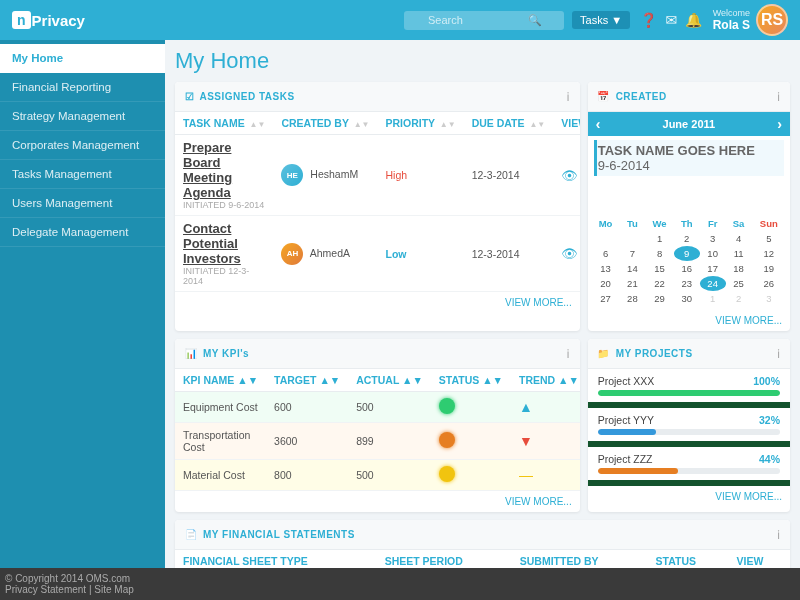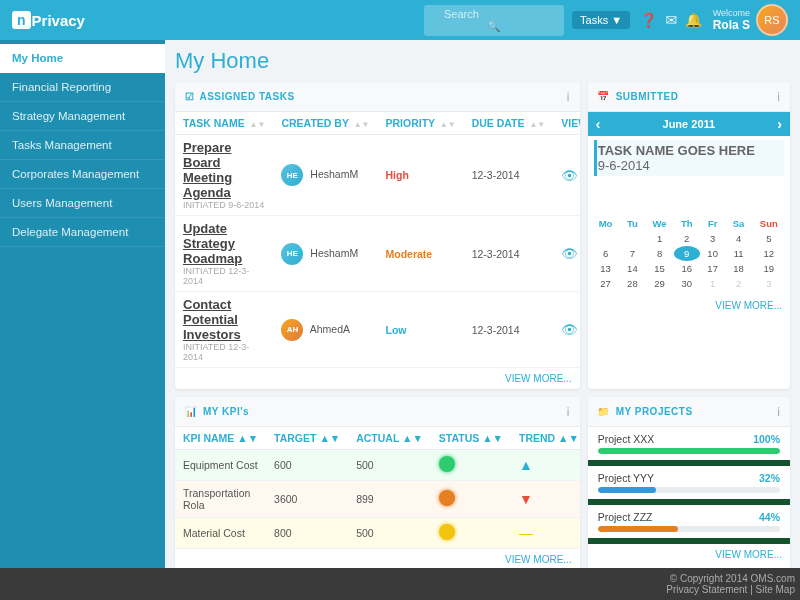--- a/index.html
+++ b/index.html
@@ -30,22 +30,21 @@
       display: flex;
       align-items: center;
     }
     .search-bar {
       display: flex;
       align-items: center;
       background: rgba(255,255,255,0.25);
       border-radius: 3px;
       padding: 3px 24px;
       margin-right: 8px;
-      width: 140px;
-      flex-direction: column;
+      width: 160px;
     }
     .search-bar input {
       background: transparent;
       border: none;
       outline: none;
       color: #fff;
       font-size: 11px;
       width: 100px;
     }
     .search-bar input::placeholder { color: rgba(255,255,255,0.7); }
@@ -79,23 +78,23 @@
     }
     .avatar {
       width: 32px;
       height: 32px;
       border-radius: 50%;
       background: linear-gradient(135deg, #f5a623, #e8875a);
       border: 2px solid rgba(255,255,255,0.5);
       display: flex;
       align-items: center;
       justify-content: center;
-      font-size: 11px;
-      color: #fff;
-      font-weight: normal;
+      font-size: 16px;
+      color: #fff;
+      font-weight: bold;
     }
     
     #main-container {
       display: flex;
       flex: 1;
       overflow: hidden;
     }
     
     #sidebar {
       width: 165px;
@@ -183,21 +182,21 @@
     .task-initiated { color: #aaa; font-size: 9px; }
     .mini-avatar {
       width: 22px; height: 22px; border-radius: 50%;
       background: linear-gradient(135deg, #f5a623, #e07a3a);
       display: inline-flex; align-items: center; justify-content: center;
       color: #fff; font-size: 8px; font-weight: bold;
       margin-right: 4px;
       vertical-align: middle;
     }
     .mini-avatar.blue { background: linear-gradient(135deg, #5bc0de, #2eafd4); }
-    .priority-high { color: #e74c3c; font-weight: 700; }
+    .priority-high { color: #e74c3c; font-weight: 400; }
     .priority-mod { color: #e67e22; font-weight: 600; }
     .priority-low { color: #2eafd4; font-weight: 600; }
     .eye-icon { color: #2eafd4; cursor: pointer; font-size: 13px; }
     .view-more {
       text-align: right;
       padding: 5px 8px;
       font-size: 10px;
       color: #2eafd4;
       cursor: pointer;
     }
@@ -260,21 +259,21 @@
     
     .fin-table { width: 100%; border-collapse: collapse; font-size: 10.5px; }
     .fin-table th {
       color: #2eafd4; font-weight: 600; padding: 5px 8px;
       text-align: left; border-bottom: 1px solid #e8ecef; white-space: nowrap;
     }
     
     #footer {
       background: #3a3a3a;
       color: #aaa;
-      text-align: right;
+      text-align: left;
       font-size: 10px;
       padding: 5px;
       flex-shrink: 0;
     }
     #footer a { color: #aaa; text-decoration: none; }
   </style>
 </head>
 <body>
 
 <div id="topnav">
@@ -303,22 +302,22 @@
     <div class="avatar">RS</div>
   </div>
 </div>
 
 <div id="main-container">
 
   <div id="sidebar">
     <div class="sidebar-item active">My Home</div>
     <div class="sidebar-item">Financial Reporting</div>
     <div class="sidebar-item">Strategy Management</div>
+    <div class="sidebar-item">Corporates Management</div>
     <div class="sidebar-item">Tasks Management</div>
-    <div class="sidebar-item">Corporates Management</div>
     <div class="sidebar-item">Users Management</div>
     <div class="sidebar-item">Delegate Management</div>
   </div>
 
   <div id="content">
     <div class="page-title">My Home</div>
 
     <div class="two-col">
 
       <div class="panel" style="flex:2;">
@@ -348,54 +347,41 @@
     <td>
       <span class="mini-avatar blue">HE</span>
       HeshamM
     </td>
     <td><span class="priority-high">High</span></td>
     <td>12-3-2014</td>
     <td><span class="eye-icon">👁</span></td>
   </tr>
               <tr>
     <td>
-      <div class="task-name">Update Strategy Roadmap</div>
-      <div class="task-initiated">INITIATED 12-3-2014</div>
-    </td>
-    <td>
-      <span class="mini-avatar blue">HE</span>
-      HeshamM
-    </td>
-    <td><span class="priority-mod">Moderate</span></td>
-    <td>12-3-2014</td>
-    <td><span class="eye-icon">👁</span></td>
-  </tr>
-              <tr>
-    <td>
       <div class="task-name">Contact Potential Investors</div>
       <div class="task-initiated">INITIATED 12-3-2014</div>
     </td>
     <td>
       <span class="mini-avatar ">AH</span>
       AhmedA
     </td>
     <td><span class="priority-low">Low</span></td>
     <td>12-3-2014</td>
     <td><span class="eye-icon">👁</span></td>
   </tr>
             </tbody>
         </table>
         <div class="view-more">VIEW MORE...</div>
       </div>
 
       <div class="panel calendar-panel" style="min-width:190px;flex:1;">
         <div class="panel-header">
           <div class="panel-header-title">
             <span>📅</span>
-            <span>SUBMITTED</span>
+            <span>CREATED</span>
           </div>
           <span class="info-icon">ℹ</span>
         </div>
         <div class="cal-header">
           <span class="cal-nav">‹</span>
           <span>June 2011</span>
           <span class="cal-nav">›</span>
         </div>
         <div class="cal-task-note">
           <strong>TASK NAME GOES HERE</strong><br>9-6-2014
@@ -435,20 +421,29 @@
                 <tr>
                   <td>13</td>
                   <td>14</td>
                   <td>15</td>
                   <td>16</td>
                   <td>17</td>
                   <td>18</td>
                   <td>19</td>
                 </tr>
                 <tr>
+                  <td>20</td>
+                  <td>21</td>
+                  <td>22</td>
+                  <td>23</td>
+                  <td style="background: rgb(46, 175, 212); color: rgb(255, 255, 255); border-radius: 50%;">24</td>
+                  <td>25</td>
+                  <td>26</td>
+                </tr>
+                <tr>
                   <td>27</td>
                   <td>28</td>
                   <td>29</td>
                   <td>30</td>
                   <td class="other-month">1</td>
                   <td class="other-month">2</td>
                   <td class="other-month">3</td>
                 </tr>
               </tbody>
           </table>
@@ -481,21 +476,21 @@
           <tbody id="kpi-tbody">
               <tr style="background: rgb(240, 253, 245);">
     <td class="kpi-name">Equipment Cost</td>
     <td>600</td>
     <td>500</td>
     <td><span class="status-dot status-green"></span></td>
     <td><span class="trend-up">▲</span></td>
 
   </tr>
               <tr style="background: rgb(255, 248, 240);">
-    <td class="kpi-name">Transportation Rola</td>
+    <td class="kpi-name">Transportation Cost</td>
     <td>3600</td>
     <td>899</td>
     <td><span class="status-dot status-orange"></span></td>
     <td><span class="trend-down">▼</span></td>
 
   </tr>
               <tr style="background: rgb(255, 253, 231);">
     <td class="kpi-name">Material Cost</td>
     <td>800</td>
     <td>500</td>

